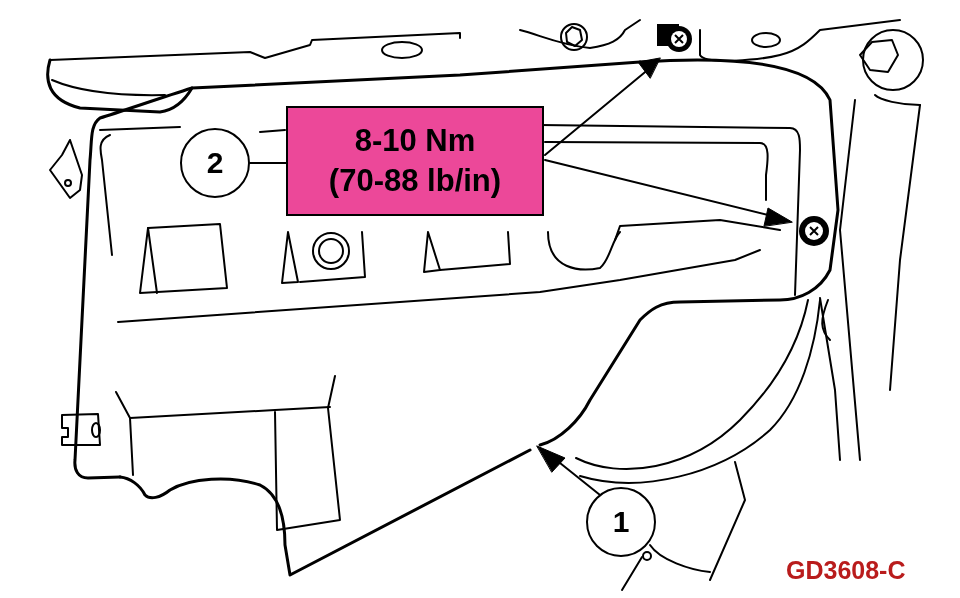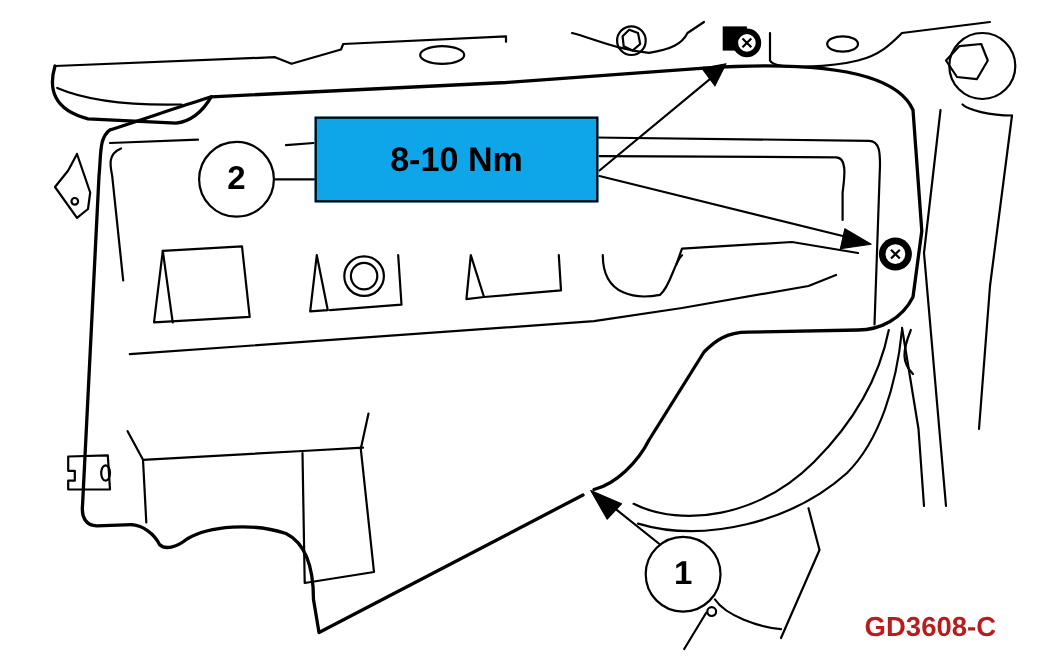--- a/index.html
+++ b/index.html
@@ -1,20 +1,20 @@
 <!DOCTYPE html>
 <html><head>
 <meta charset="utf-8">
 <style>
   html, body { margin: 0; padding: 0; background: #ffffff; }
   body { width: 960px; height: 598px; position: relative; overflow: hidden; font-family: "Liberation Sans", sans-serif; }
   svg.drawing { position: absolute; left: 0; top: 0; width: 960px; height: 598px; }
   .torque-box {
-    position: absolute; left: 286px; top: 106px; width: 258px; height: 78px;
-    border: 2px solid #000; background: #0ea5e9; box-sizing: border-box;
+    position: absolute; left: 286px; top: 106px; width: 258px; height: 110px;
+    border: 2px solid #000; background: #ec4899; box-sizing: border-box;
     display: flex; flex-direction: column; align-items: center; justify-content: center;
   }
   .torque-line { font-weight: bold; font-size: 31px; color: #000; line-height: 40px; letter-spacing: 0px; }
   .callout {
     position: absolute; border: 2px solid #000; border-radius: 50%; background: #fff;
     box-sizing: border-box; display: flex; align-items: center; justify-content: center;
     font-weight: bold; font-size: 30px; color: #000;
   }
   .callout-2 { left: 180px; top: 128px; width: 70px; height: 70px; }
   .callout-1 { left: 586px; top: 487px; width: 70px; height: 70px; }
@@ -107,19 +107,20 @@
   <circle cx="18" cy="18" r="9" fill="#fff"></circle>
   <path d="M14 14 L22 22 M22 14 L14 22" stroke="#000" stroke-width="2"></path>
 </svg>
 
 <div class="callout callout-2">
   <span>2</span>
 </div>
 
 <div class="torque-box">
   <div class="torque-line">8-10 Nm</div>
+  <div class="torque-line">(70-88 lb/in)</div>
 </div>
 
 <div class="callout callout-1">
   <span>1</span>
 </div>
 
 <div class="figure-id">GD3608-C</div>
 
 </body></html>

